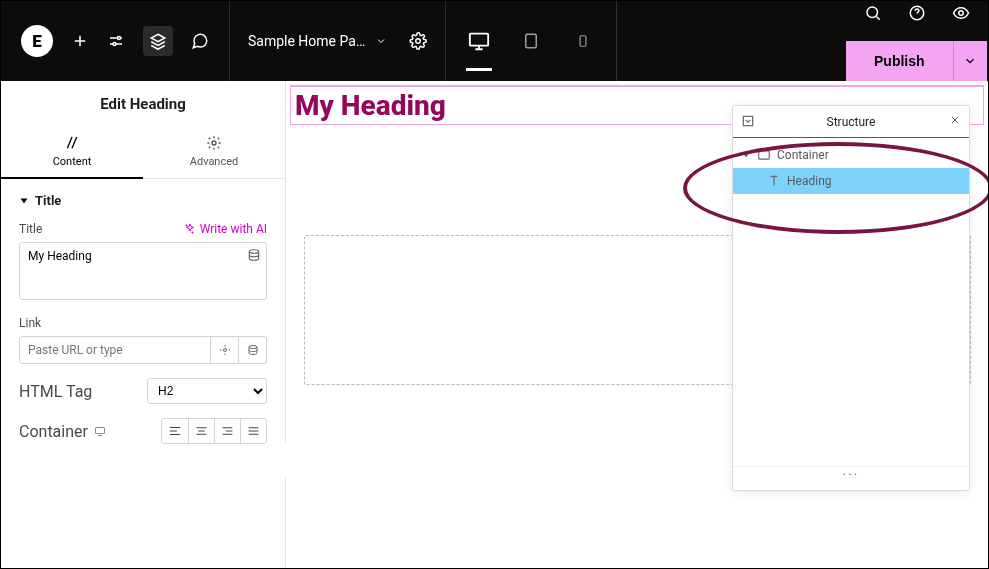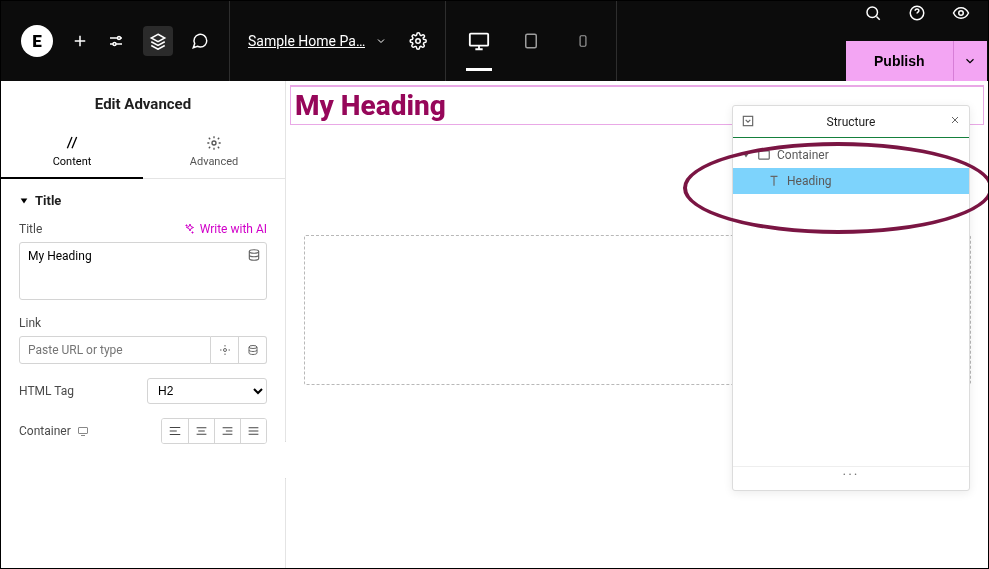--- a/index.html
+++ b/index.html
@@ -5,21 +5,21 @@
   * { box-sizing: border-box; }
   html, body { margin:0; padding:0; }
   body { font-family: -apple-system, BlinkMacSystemFont, "Segoe UI", Roboto, Arial, sans-serif; width:989px; height:569px; overflow:hidden; background:#fff; color:#1f1f1f; border:1px solid #000; }
   .topbar { display:flex; align-items:stretch; height:80px; background:#0c0c0c; color:#fff; }
   .tb-left { display:flex; align-items:center; gap:18px; padding:0 20px; }
   .logo { width:32px; height:32px; border-radius:50%; background:#fff; color:#000; display:flex; align-items:center; justify-content:center; font-weight:900; font-size:17px; }
   .tb-ic { color:#fff; width:18px; height:18px; cursor:pointer; display:flex; align-items:center; justify-content:center; }
   .tb-ic svg { width:18px; height:18px; stroke:#fff; }
   .tb-ic.layers { background:#2b2b2b; padding:6px; border-radius:4px; box-sizing:content-box; }
   .tb-sep { width:1px; background:#2e2e2e; align-self:stretch; margin:0 0; }
-  .tb-page { display:flex; align-items:center; gap:10px; padding:0 18px; font-size:14px; color:#fff;text-decoration:underline; }
+  .tb-page { display:flex; align-items:center; gap:10px; padding:0 18px; font-size:14px; color:#fff; }
   .tb-page span { max-width:130px; overflow:hidden; white-space:nowrap; text-overflow:ellipsis; }
   .tb-devices { display:flex; align-items:center; gap:30px; padding:0 22px; }
   .device { width:22px; height:40px; display:flex; align-items:center; justify-content:center; cursor:pointer; position:relative;}
   .device svg { stroke:#9e9e9e; }
   .device.active svg { stroke:#fff; }
   .device.active:after { content:""; position:absolute; bottom:-10px; left:-2px; right:-2px; height:3px; background:#fff; }
   .tb-spacer { flex:1; }
   .tb-right-upper { display:flex; flex-direction:column; height:80px;gap:16px; }
   .tr-row1 { display:flex; align-items:center; justify-content:flex-end; gap:26px; height:40px; padding:0 18px; background:#0c0c0c;}
   .tr-row1 svg { stroke:#fff; width:18px; height:18px; cursor:pointer;}
@@ -41,21 +41,21 @@
   .field-label { font-size:12px; color:#4a4a4a; margin:12px 0 6px; display:flex; justify-content:space-between; align-items:center;}
   .ai-link { color:#d100c9; font-size:12px; cursor:pointer; display:inline-flex; align-items:center; gap:4px;}
   textarea.title-input { width:100%; height:58px; border:1px solid #d4d4d4; border-radius:3px; padding:6px 26px 6px 8px; font-size:12px; resize:none; font-family:inherit; }
   .ta-wrap { position:relative; }
   .ta-dyn { position:absolute; top:6px; right:6px; width:14px; height:14px; cursor:pointer; }
   .link-row { display:flex; }
   .link-input { flex:1; border:1px solid #d4d4d4; border-radius:3px 0 0 3px; padding:6px 8px; font-size:12px; font-family:inherit;}
   .link-btn { width:28px; border:1px solid #d4d4d4; border-left:none; background:#fff; display:flex; align-items:center; justify-content:center; cursor:pointer;}
   .link-btn:last-child { border-radius:0 3px 3px 0;}
   .inline-row { display:flex; align-items:center; justify-content:space-between; margin-top:14px;}
-  .inline-row .lbl { font-size:12px; color:#4a4a4a; display:flex; align-items:center; gap:6px;}
+  .inline-row .lbl { font-size:16px; color:#4a4a4a; display:flex; align-items:center; gap:6px;}
   select.tagsel { width:120px; border:1px solid #d4d4d4; border-radius:3px; padding:4px 6px; font-size:12px; background:#fff;}
   .align-group { display:flex; border:1px solid #d4d4d4; border-radius:3px; overflow:hidden;}
   .align-group button { width:26px; height:24px; border:none; border-left:1px solid #d4d4d4; background:#fff; cursor:pointer; display:flex; align-items:center; justify-content:center;}
   .align-group button:first-child { border-left:none;}
   .collapse-handle { position:absolute; top:360px; right:-11px; width:11px; height:38px; border:1px solid #d9d9d9; border-left:none; border-radius:0 5px 5px 0; background:#fff; display:flex; align-items:center; justify-content:center; cursor:pointer;}
   
   .canvas { flex:1; position:relative; background:#fff; }
   .mh-wrap { border:1px solid #e9a8e6; border-top:2px solid #e9a8e6; margin:4px 4px 0 4px;}
   .mh { color:#96075a; font-size:28px; font-weight:800; padding:2px 4px;}
   .dropzone { margin:110px 10px 10px 18px; height:150px; border:1px dashed #b8b8b8; border-radius:2px; width:calc(100% - 35px);}
@@ -162,21 +162,21 @@
             <polyline points="6 9 12 15 18 9"></polyline>
           </svg>
       </div>
     </div>
   </div>
 </div>
 
 <div class="main">
 
   <div class="sidebar">
-    <div class="panel-title">Edit Advanced</div>
+    <div class="panel-title">Edit Heading</div>
     <div class="tabs">
       <div class="tab active">
         <svg class="ticon" width="16" height="16" viewBox="0 0 24 24" fill="none" stroke="#000" stroke-width="2">
             <path d="M12 20l7-17M5 20l7-17"></path>
           </svg>
         <span>Content</span>
       </div>
       <div class="tab">
         <svg class="ticon" width="16" height="16" viewBox="0 0 24 24" fill="none" stroke="#555" stroke-width="2">
             <circle cx="12" cy="12" r="3"></circle>

